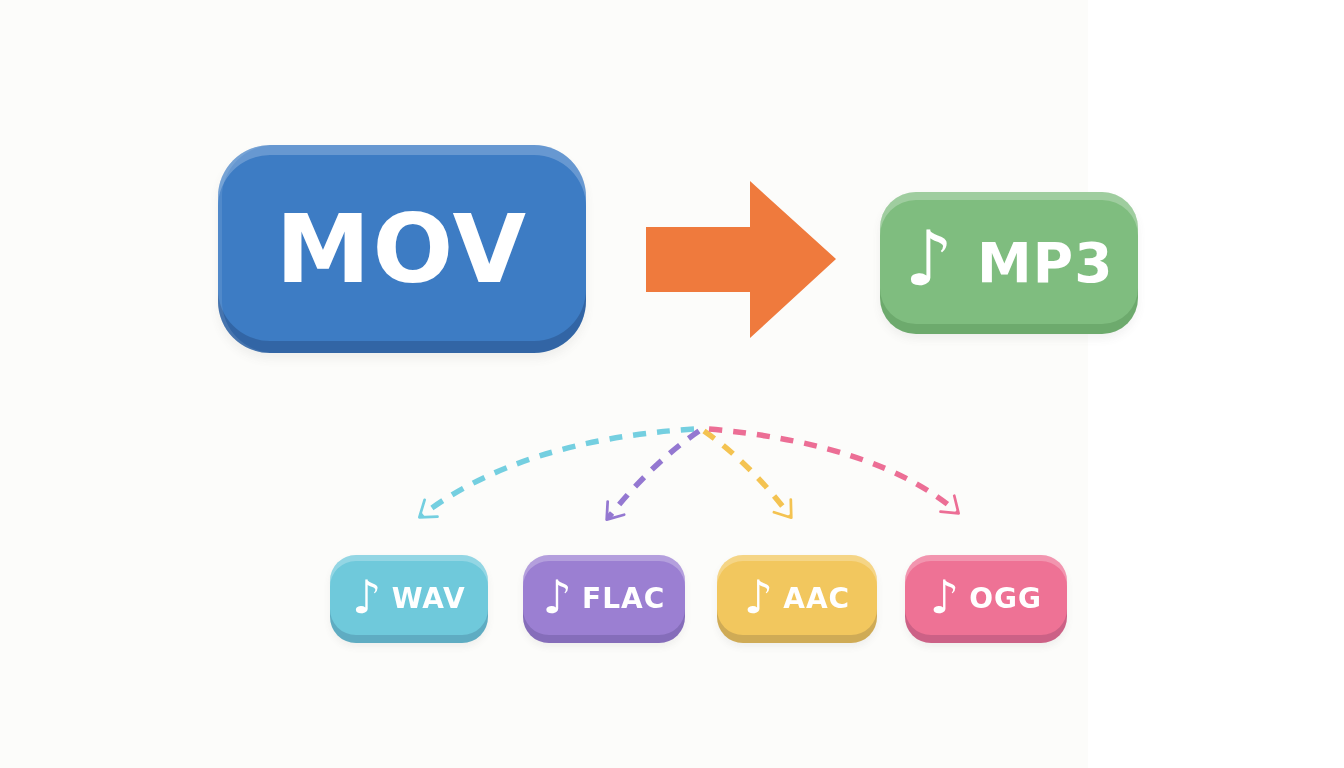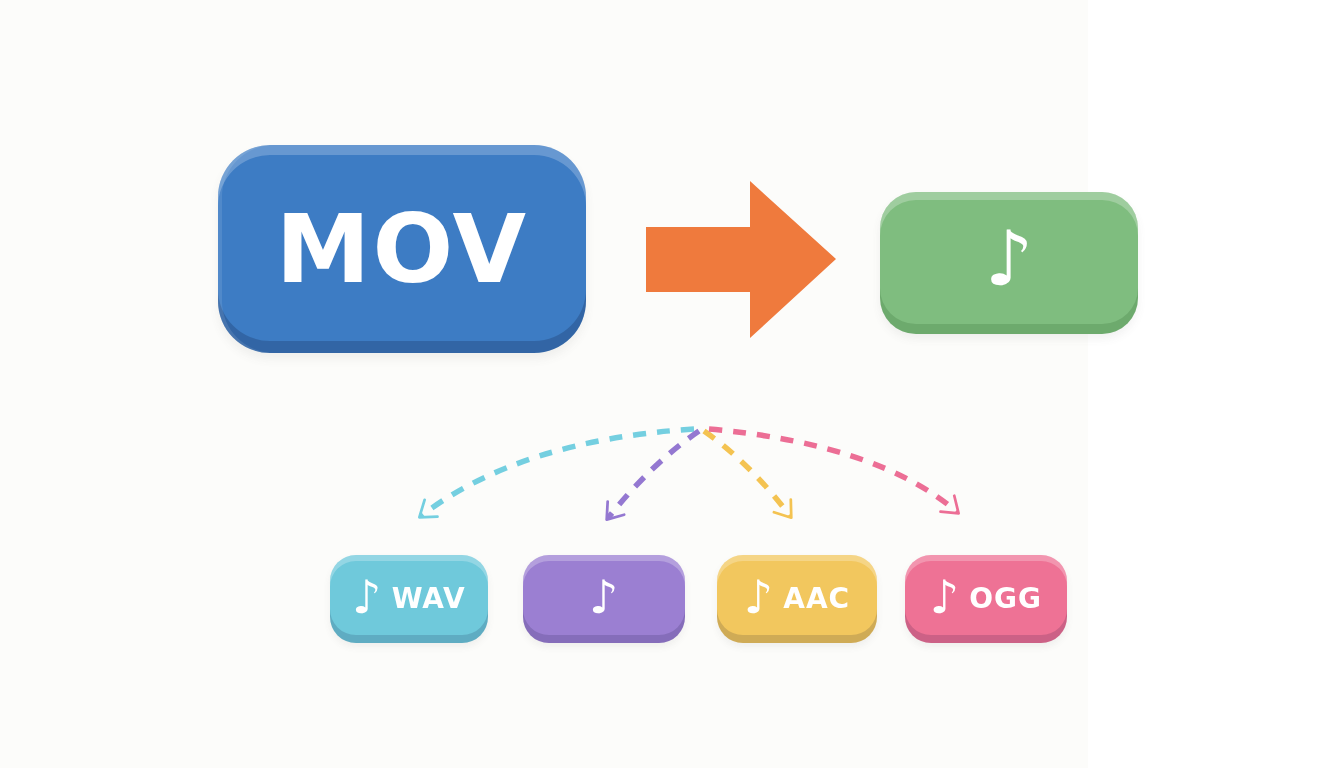--- a/index.html
+++ b/index.html
@@ -119,29 +119,31 @@
 
     <path d="M 709 429 Q 878 444 957 512" fill="none" stroke-width="5.5" stroke-dasharray="13 11" marker-end="url(#head-ogg)" stroke="#EC6E95"></path>
   </svg>
 
   <div class="box source-box" style="background: rgb(61, 124, 196);">
     <span class="label">MOV</span>
   </div>
 
   <div class="box target-box" style="background: rgb(127, 189, 127);">
     <span class="note">♪</span>
+    <span class="label">MP3</span>
   </div>
 
   <div class="box chip chip-wav" style="background: rgb(111, 201, 219);">
     <span class="note">♪</span>
     <span class="label">WAV</span>
   </div>
 
   <div class="box chip chip-flac" style="background: rgb(155, 127, 210);">
     <span class="note">♪</span>
+    <span class="label">FLAC</span>
   </div>
 
   <div class="box chip chip-aac" style="background: rgb(242, 199, 94);">
     <span class="note">♪</span>
     <span class="label">AAC</span>
   </div>
 
   <div class="box chip chip-ogg" style="background: rgb(238, 114, 149);">
     <span class="note">♪</span>
     <span class="label">OGG</span>

